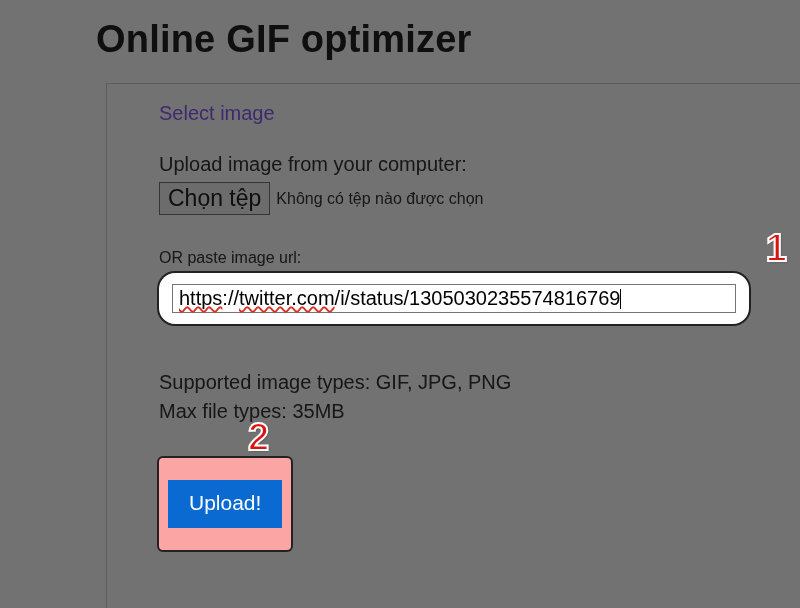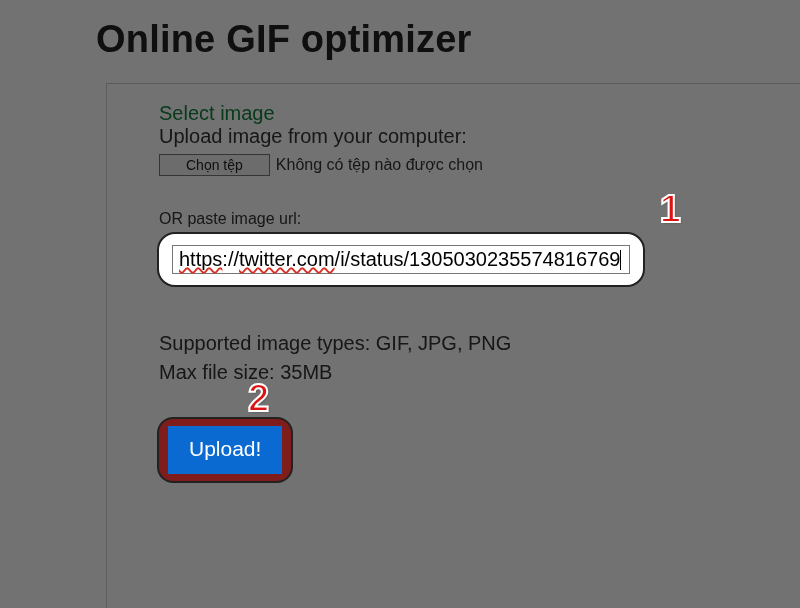--- a/index.html
+++ b/index.html
@@ -42,40 +42,41 @@
       margin-left: 10px;
       width: 700px;
       height: 540px;
       position: relative;
     }
     .panel-inner {
       padding: 18px 40px 0 52px;
     }
     .legend {
       font-size: 20px;
-      color: #15803d;
+      color: #8b5cf6;
       font-weight: 400;
+      margin-bottom: 28px;
     }
     .upload-label {
       font-size: 20px;
       color: #333;
       margin-bottom: 6px;
     }
     .file-row {
       display: flex;
       align-items: center;
       gap: 6px;
       margin-bottom: 34px;
     }
     .file-btn {
-      font-size: 14px;
+      font-size: 23px;
       font-family: inherit;
       background: #efefef;
       border: 1px solid #767676;
-      padding: 2px 26px;
+      padding: 2px 8px;
       cursor: pointer;
       color: #222;
     }
     .file-status {
       font-size: 16px;
       color: #333;
     }
     .or-label {
       font-size: 16px;
       color: #333;
@@ -92,21 +93,21 @@
       border-radius: 16px;
       padding: 8px 10px;
       box-shadow: 0 0 0 2px #222;
       display: inline-block;
     }
     .url-input {
       font-size: 20px;
       font-family: inherit;
       border: 1px solid #767676;
       padding: 2px 6px;
-      width: 458px;
+      width: 564px;
       background: #fff;
       color: #000;
       outline: none;
     }
     .url-input .squig {
       text-decoration: underline wavy #d93025;
       text-decoration-skip-ink: none;
     }
     .support-block {
       margin-top: 44px;
@@ -114,23 +115,23 @@
       color: #333;
       line-height: 1.45;
     }
     .upload-wrap {
       position: relative;
       display: inline-block;
       margin-top: 32px;
       z-index: 10;
     }
     .upload-highlight {
-      background: #7f1d1d;
-      border-radius: 14px;
-      padding: 7px 9px;
+      background: #fca5a5;
+      border-radius: 4px;
+      padding: 22px 9px;
       box-shadow: 0 0 0 2px #222;
       display: inline-block;
     }
     .upload-btn {
       font-family: inherit;
       font-size: 21px;
       background: #0a6ad1;
       color: #fff;
       border: 1px solid #0a6ad1;
       padding: 10px 20px 12px 20px;
@@ -178,21 +179,21 @@
 
       <div class="url-wrap">
         <span class="step-num step1">1</span>
         <div class="url-highlight">
           <div class="url-input"><span class="squig">https</span>://<span class="squig">twitter.com</span>/i/status/1305030235574816769<span class="caret"></span></div>
         </div>
       </div>
 
       <div class="support-block">
         <div>Supported image types: GIF, JPG, PNG</div>
-        <div>Max file size: 35MB</div>
+        <div>Max file types: 35MB</div>
       </div>
 
       <div class="upload-wrap">
         <span class="step-num step2">2</span>
         <div class="upload-highlight">
           <button class="upload-btn">Upload!</button>
         </div>
       </div>
 
     </div>

